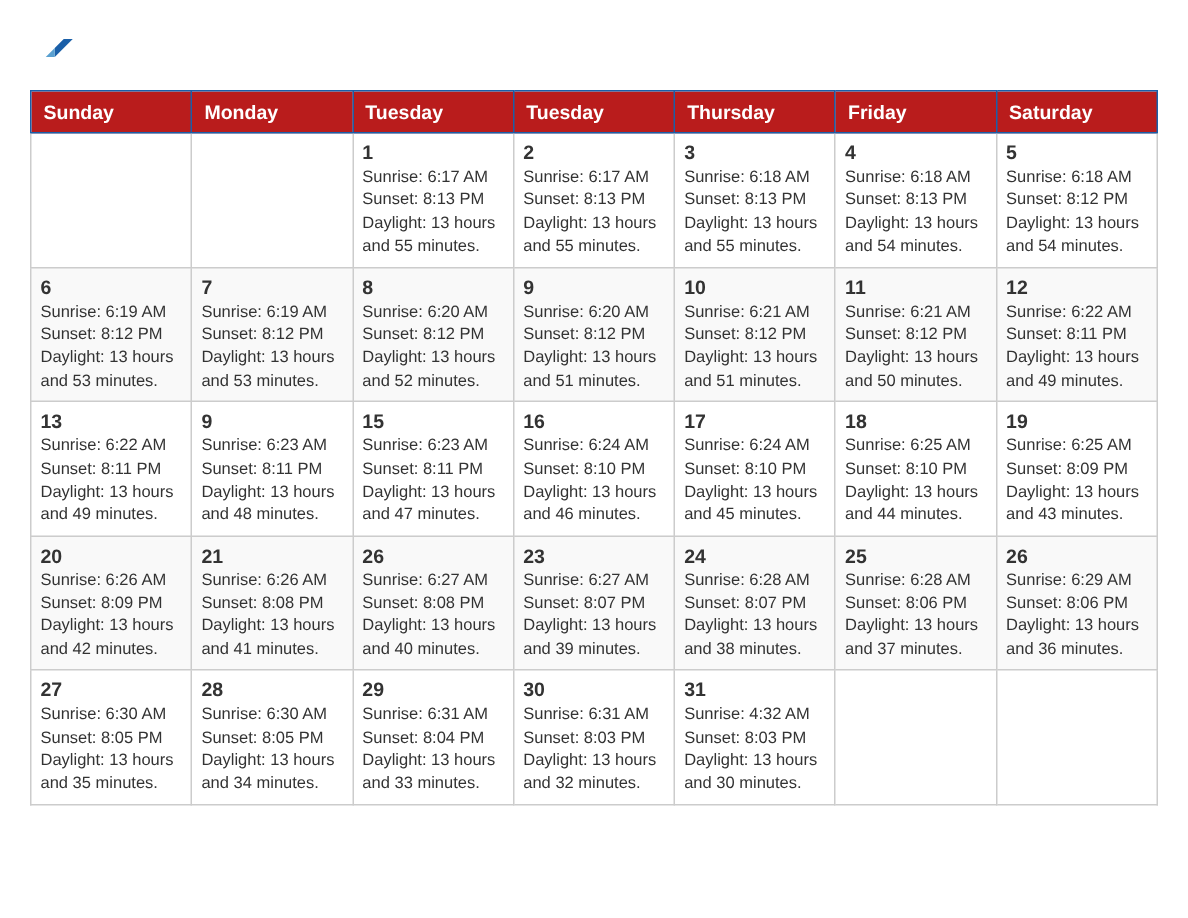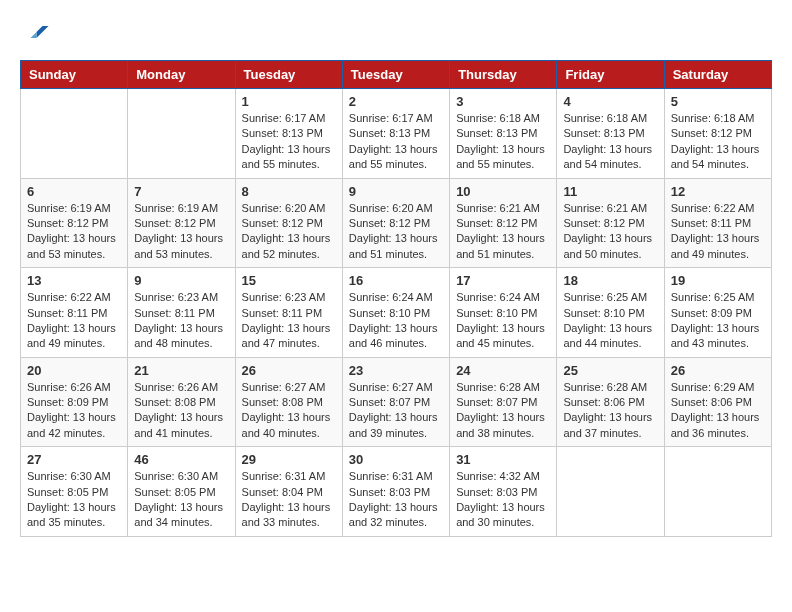--- a/index.html
+++ b/index.html
@@ -295,21 +295,21 @@
         </td>
       </tr>
       <tr>
         <td>
           <span class="day-number">27</span>
           <div class="day-info" style="white-space: pre-line;">Sunrise: 6:30 AM
 Sunset: 8:05 PM
 Daylight: 13 hours and 35 minutes.</div>
         </td>
         <td>
-          <span class="day-number">46</span>
+          <span class="day-number">28</span>
           <div class="day-info" style="white-space: pre-line;">Sunrise: 6:30 AM
 Sunset: 8:05 PM
 Daylight: 13 hours and 34 minutes.</div>
         </td>
         <td>
           <span class="day-number">29</span>
           <div class="day-info" style="white-space: pre-line;">Sunrise: 6:31 AM
 Sunset: 8:04 PM
 Daylight: 13 hours and 33 minutes.</div>
         </td>

